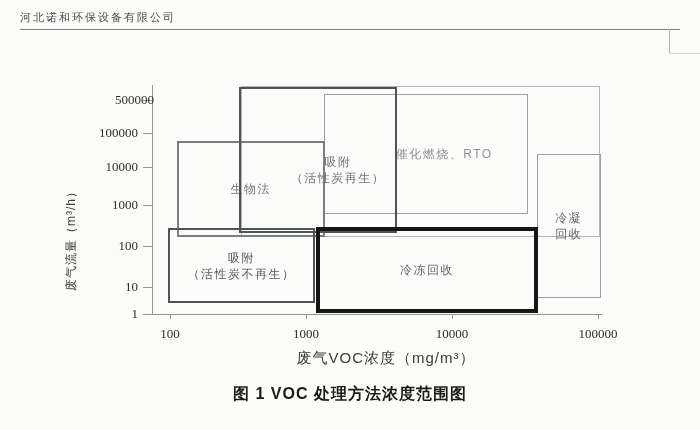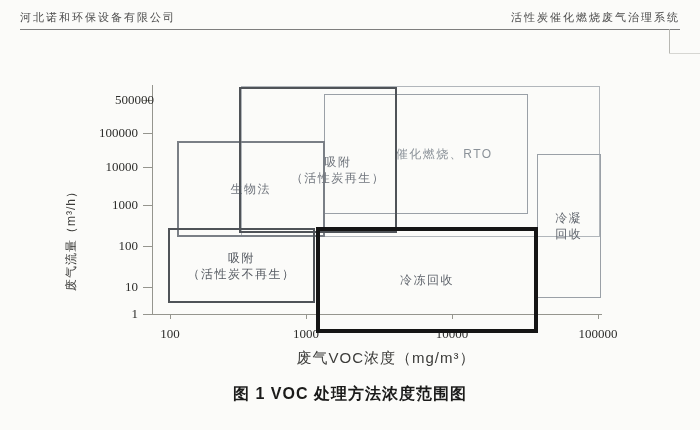--- a/index.html
+++ b/index.html
@@ -47,21 +47,20 @@
     font-size:16px;font-weight:bold;letter-spacing:1px;color:var(--caption_text);
   }
 </style>
 </head>
 <body>
 
 <div class="page">
 
   <div class="header">
     <span>河北诺和环保设备有限公司</span>
-    <span>活性炭催化燃烧废气治理系统</span>
   </div>
   <div class="frame-v"></div>
   <div class="frame-h"></div>
 
   <div class="chart" id="chart">
     <div class="x-axis-title">废气VOC浓度（mg/m³）</div>
     <div class="y-axis-title">废气流量（m³/h）</div>
   <div class="axline" style="left: 152px; top: 85px; width: 1px; height: 229px;"></div>
       <div class="axline" style="left: 152px; top: 314px; width: 450px; height: 1px;"></div>
       <div class="tickmark" style="left: 143px; top: 314px; width: 9px; height: 1px;"></div>
@@ -98,20 +97,20 @@
 （活性炭再生）</div>
       </div>
       <div class="region" style="left: 536.648px; top: 154.073px; width: 64.4452px; height: 143.672px; border-width: 1px; border-color: rgb(154, 160, 167);">
         <div class="region-label" style="left: 50%; top: 50%; color: rgb(96, 101, 109);">冷凝
 回收</div>
       </div>
       <div class="region" style="left: 168.201px; top: 227.987px; width: 146.661px; height: 75.2683px; border-width: 2px; border-color: rgb(79, 83, 88);">
         <div class="region-label" style="left: 50%; top: 50%; color: rgb(84, 89, 96);">吸附
 （活性炭不再生）</div>
       </div>
-      <div class="region" style="left: 315.955px; top: 227.042px; width: 222.34px; height: 106px; border-width: 4px; border-color: rgb(21, 21, 21);">
+      <div class="region" style="left: 315.955px; top: 227.042px; width: 222.34px; height: 86px; border-width: 4px; border-color: rgb(21, 21, 21);">
         <div class="region-label" style="left: 50%; top: 50%; color: rgb(96, 101, 109);">冷冻回收</div>
       </div>
     </div>
 
   <div class="caption">图 1 VOC 处理方法浓度范围图</div>
 
 </div>
 
 </body></html>

